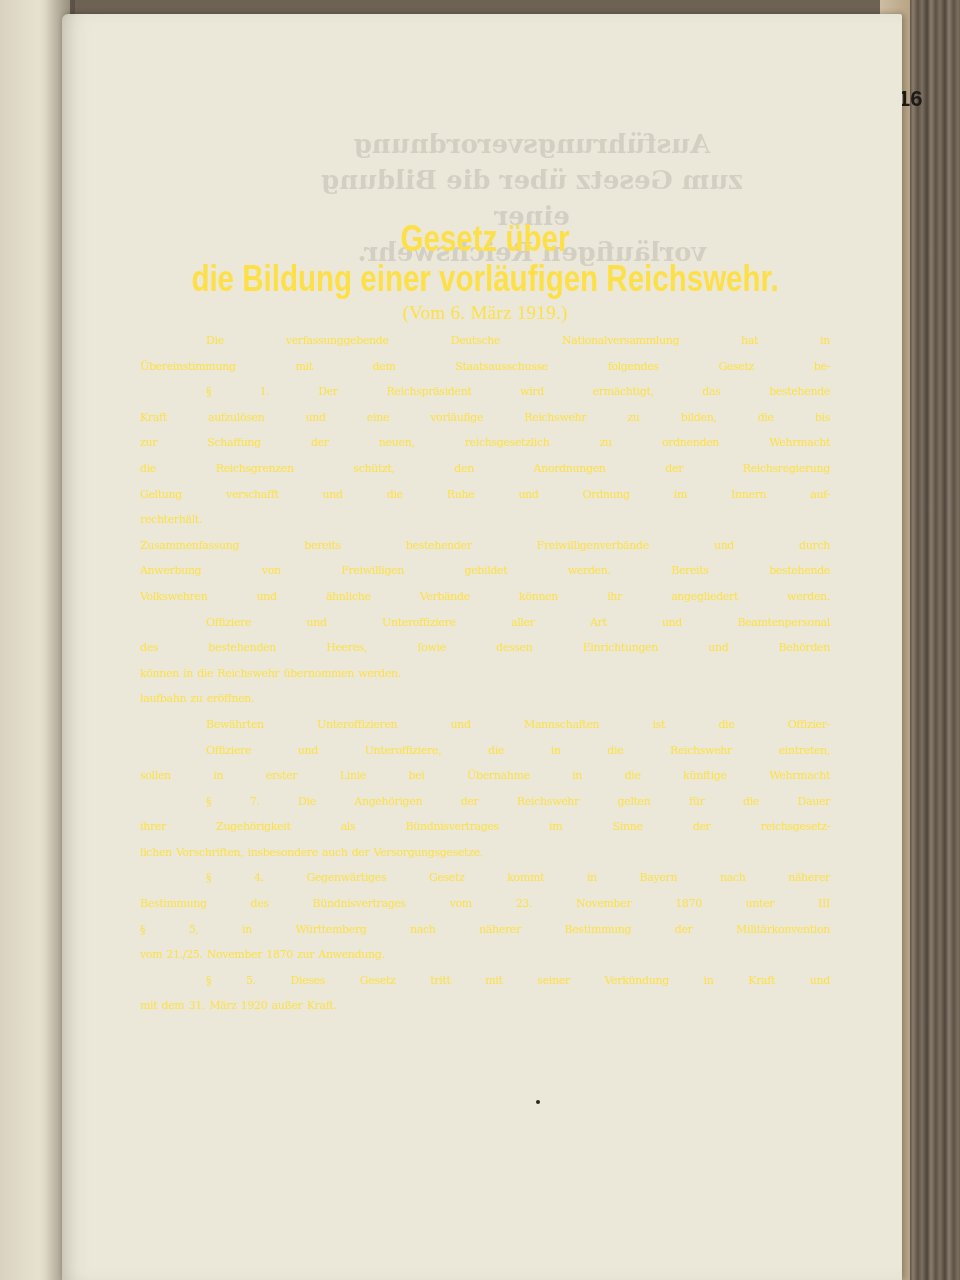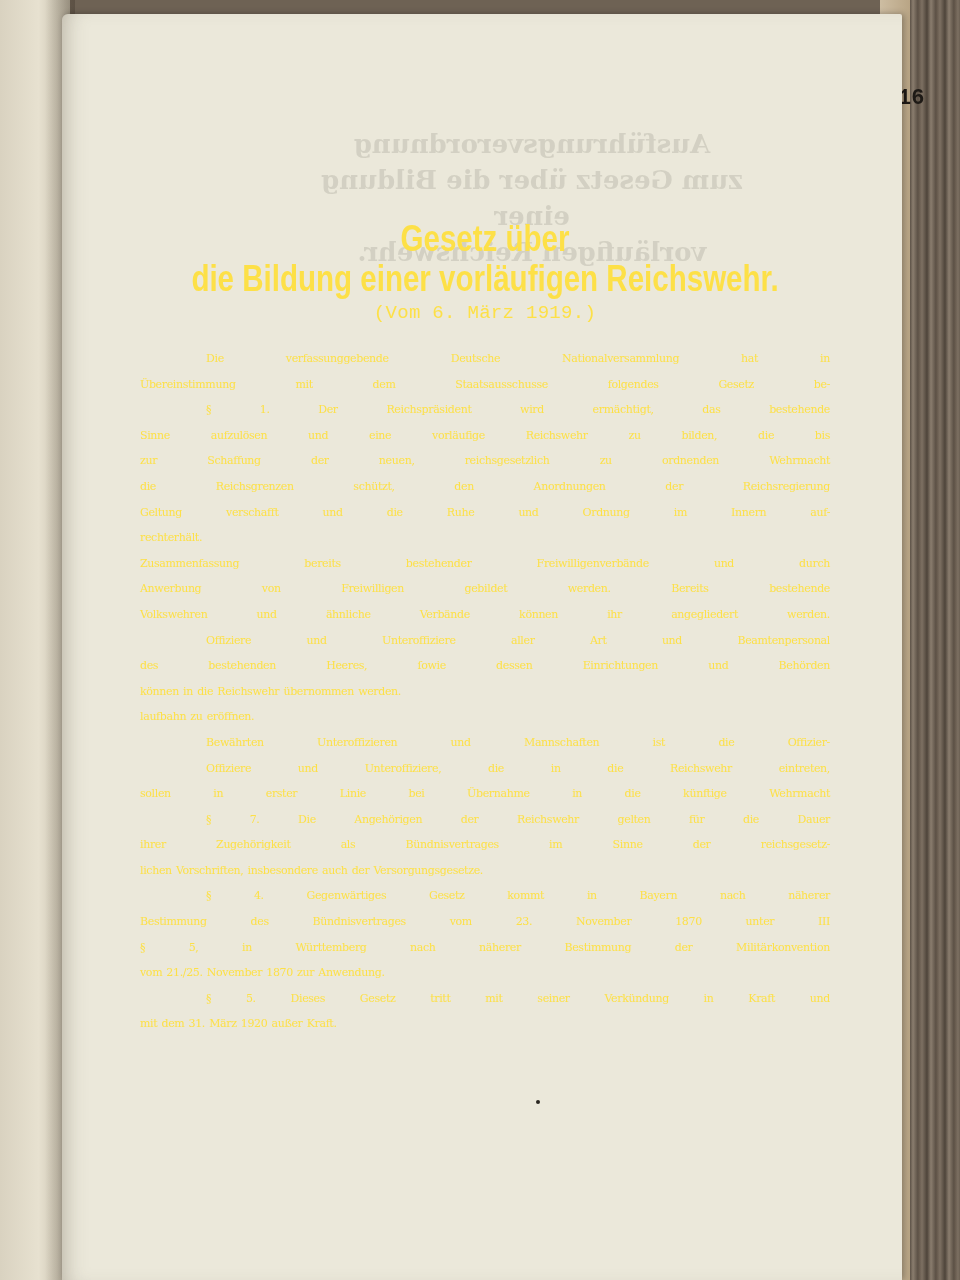--- a/index.html
+++ b/index.html
@@ -18,21 +18,21 @@
     .left-shadow {
       position: absolute; left: 45px; top: 0; width: 30px; height: 1280px;
       background: linear-gradient(90deg, rgba(0,0,0,0) 0%, rgba(60,50,40,0.35) 100%);
     }
     .under-page {
       position: absolute; left: 880px; top: 0; width: 30px; height: 1280px;
       background: linear-gradient(90deg, #cdbda2, #b9a585);
     }
     .under-page .edge-num {
       position: absolute; left: 18px; top: 86px;
-      font-family: Liberation Mono, monospace; font-weight: bold; font-size: 22px; color: #1e1a16;
+      font-family: Liberation Sans, sans-serif; font-weight: bold; font-size: 22px; color: #1e1a16;
     }
     .page {
       position: absolute; left: 62px; top: 14px; width: 840px; height: 1266px;
       background: #ebe8da;
       border-radius: 6px 2px 0 0;
       box-shadow: inset 16px 0 22px -14px rgba(80,70,55,0.35), 2px 0 6px rgba(0,0,0,0.3);
     }
     .bleed {
       position: absolute; color: rgba(90,85,75,0.16);
       font-family: "DejaVu Serif", serif; font-weight: bold; text-align: center;
@@ -44,22 +44,22 @@
       color: #fde047;
     }
     .title {
       font-family: "Liberation Sans", sans-serif; font-weight: bold;
       text-align: center; transform: scaleX(0.82); transform-origin: center;
       margin: 0;
     }
     .title .l1 { display: block; font-size: 36px; line-height: 38px; }
     .title .l2 { display: block; font-size: 36px; line-height: 42px; width: 122%; margin-left: -11%; }
     .date {
-      font-family: Liberation Mono, monospace; font-size: 19px; text-align: center;
-      margin: 2px 0 22px 0; letter-spacing: 0.3px;
+      font-family: Liberation Serif, serif; font-size: 19px; text-align: center;
+      margin: 2px 0 4px 0; letter-spacing: 0.3px;
     }
     .body {
       font-family: "DejaVu Serif", serif; font-size: 11px; line-height: 25.6px;
       text-align: justify; letter-spacing: -0.35px; word-spacing: 1px;
     }
     .body p { margin: 0; }
     .body p.ind { text-indent: 66px; }
     .body .line { display: block; text-align: justify; text-align-last: justify; }
     .body .line.last { text-align-last: left; }
     .dot {
@@ -92,21 +92,21 @@
   </h1>
   <div class="date">(Vom 6. März 1919.)</div>
 
   <div class="body">
     <p class="ind">
       <span class="line">Die verfassunggebende Deutsche Nationalversammlung hat in</span>
       <span class="line" style="text-indent:0">Übereinstimmung mit dem Staatsausschusse folgendes Gesetz be-</span>
     </p>
     <p class="ind">
       <span class="line">§ 1. Der Reichspräsident wird ermächtigt, das bestehende</span>
-      <span class="line" style="text-indent:0">Sinne aufzulösen und eine vorläufige Reichswehr zu bilden, die bis</span>
+      <span class="line" style="text-indent:0">Kraft aufzulösen und eine vorläufige Reichswehr zu bilden, die bis</span>
       <span class="line" style="text-indent:0">zur Schaffung der neuen, reichsgesetzlich zu ordnenden Wehrmacht</span>
       <span class="line" style="text-indent:0">die Reichsgrenzen schützt, den Anordnungen der Reichsregierung</span>
       <span class="line" style="text-indent:0">Geltung verschafft und die Ruhe und Ordnung im Innern auf-</span>
       <span class="line last" style="text-indent:0">rechterhält.</span>
     </p>
     <p class="ind">
       <span class="line" style="text-indent:0">Zusammenfassung bereits bestehender Freiwilligenverbände und durch</span>
       <span class="line" style="text-indent:0">Anwerbung von Freiwilligen gebildet werden. Bereits bestehende</span>
       <span class="line" style="text-indent:0">Volkswehren und ähnliche Verbände können ihr angegliedert werden.</span>
     </p>

